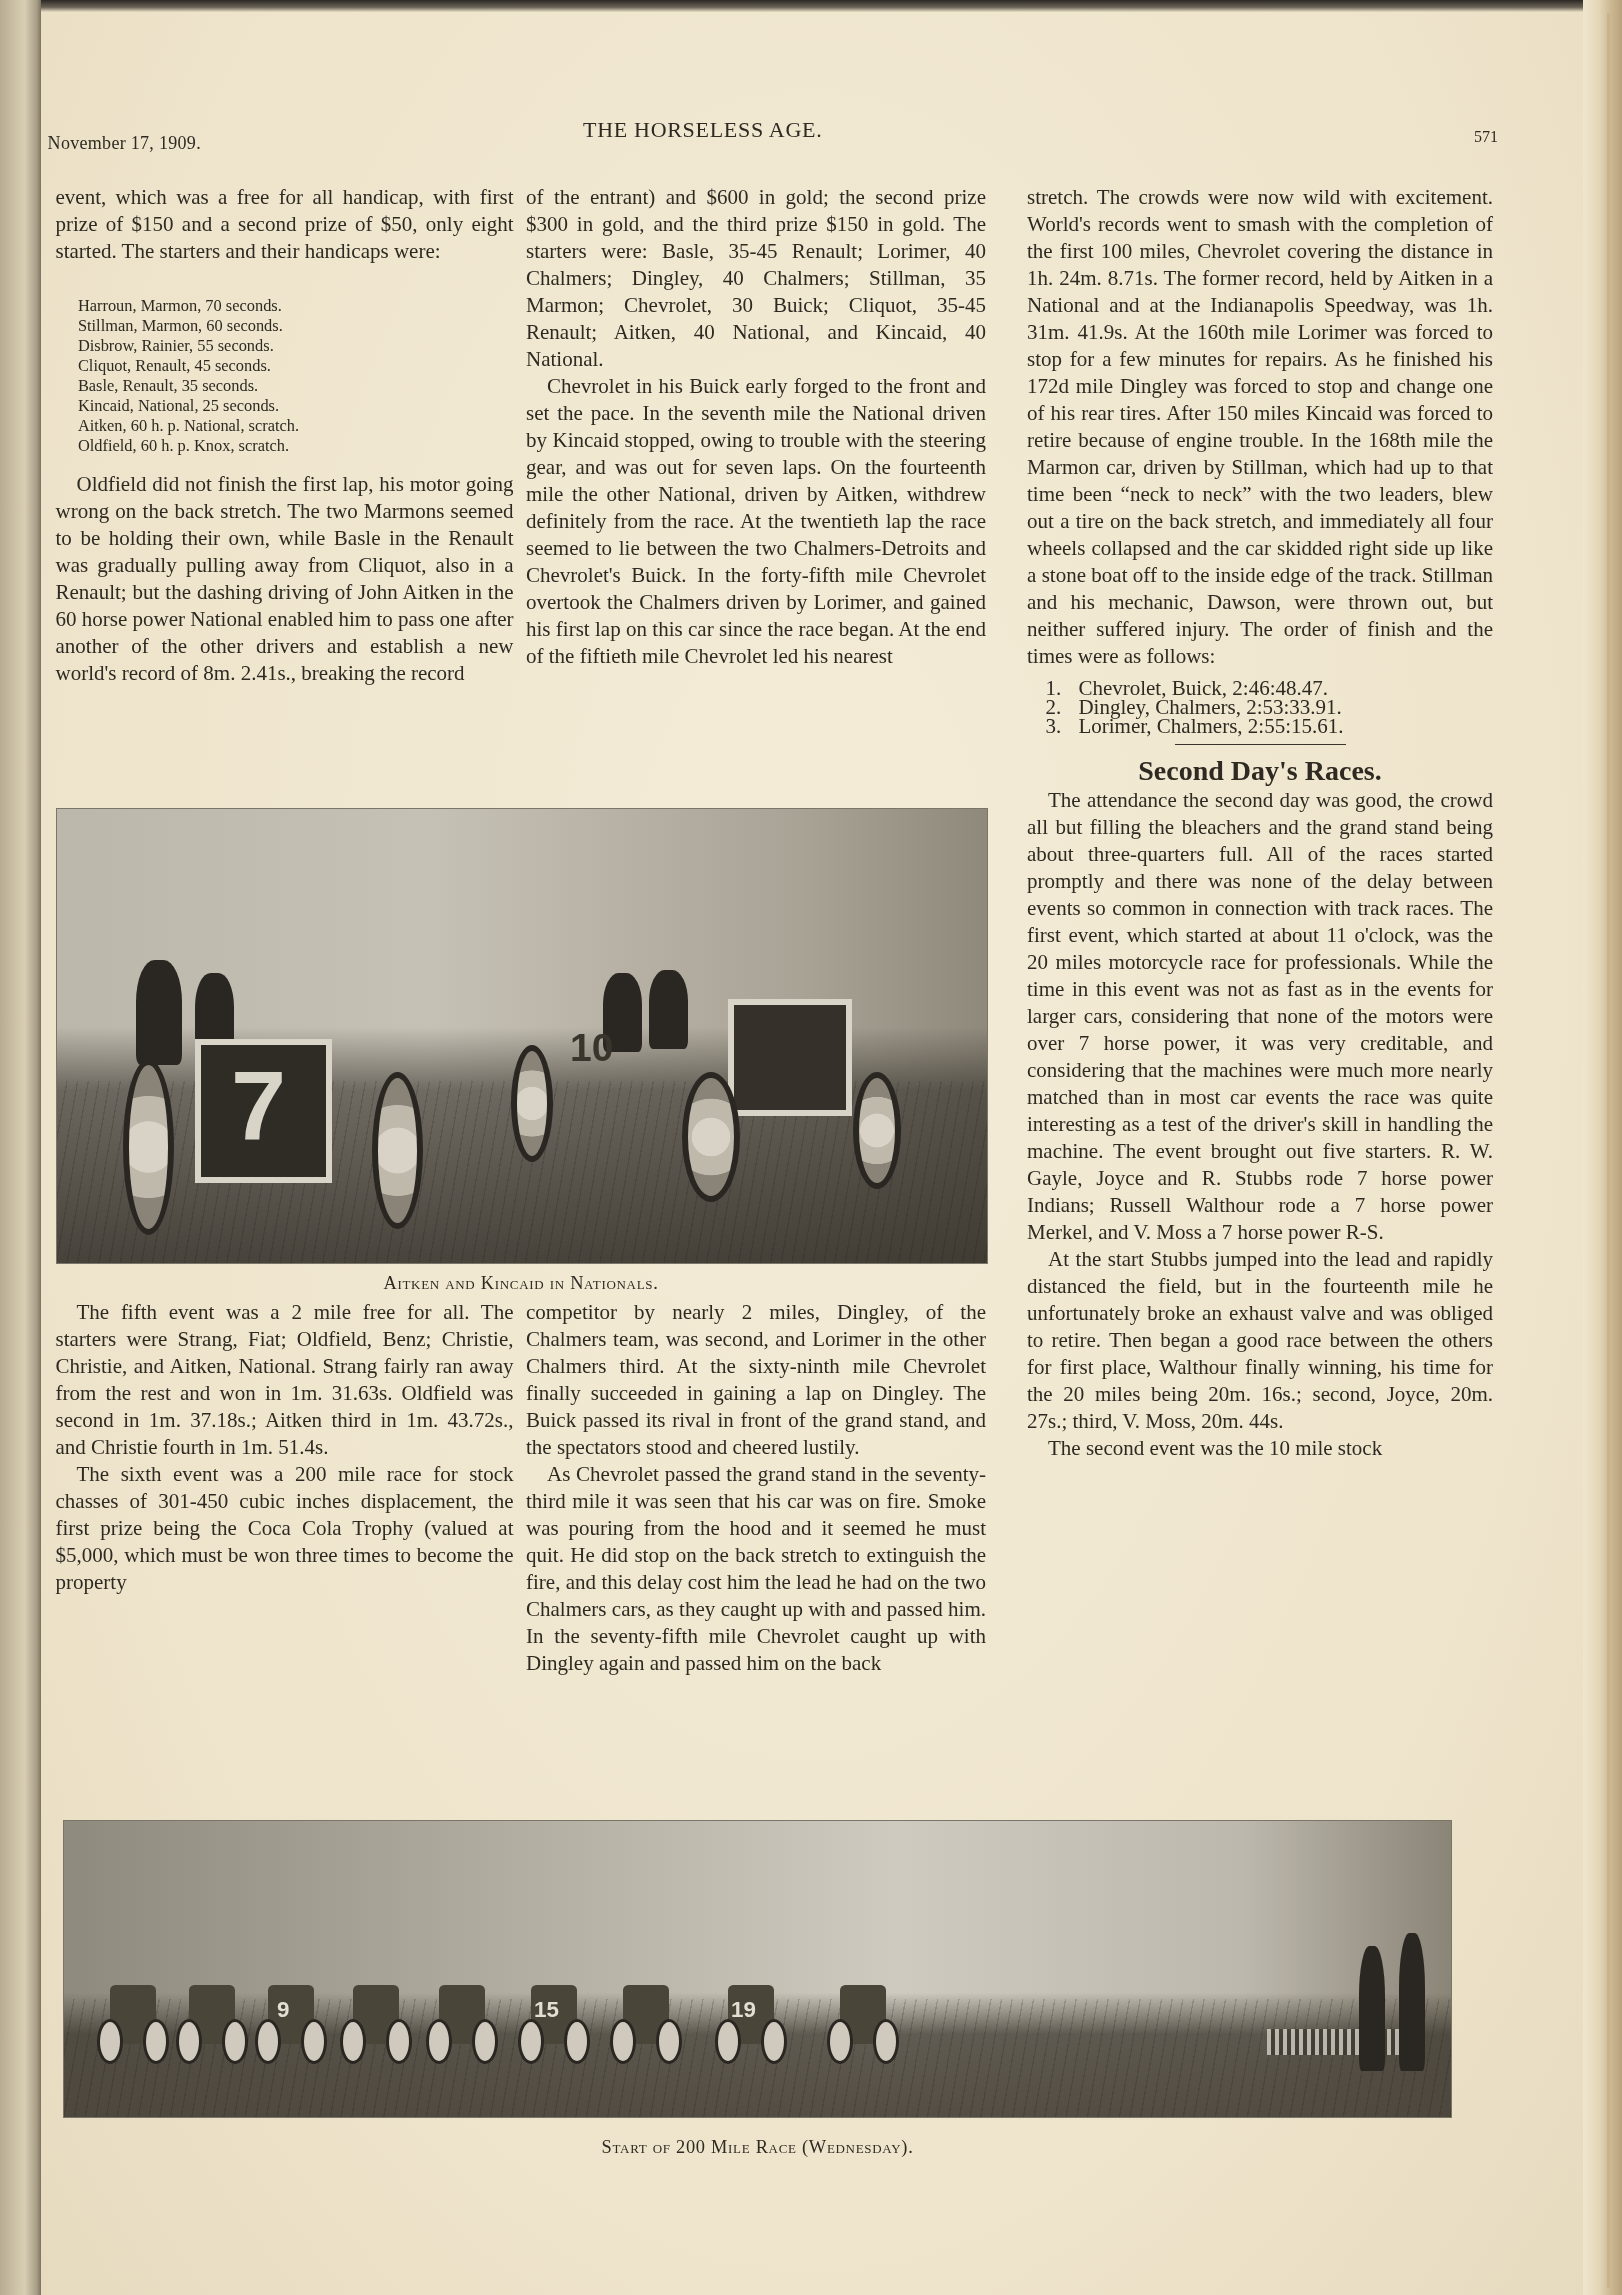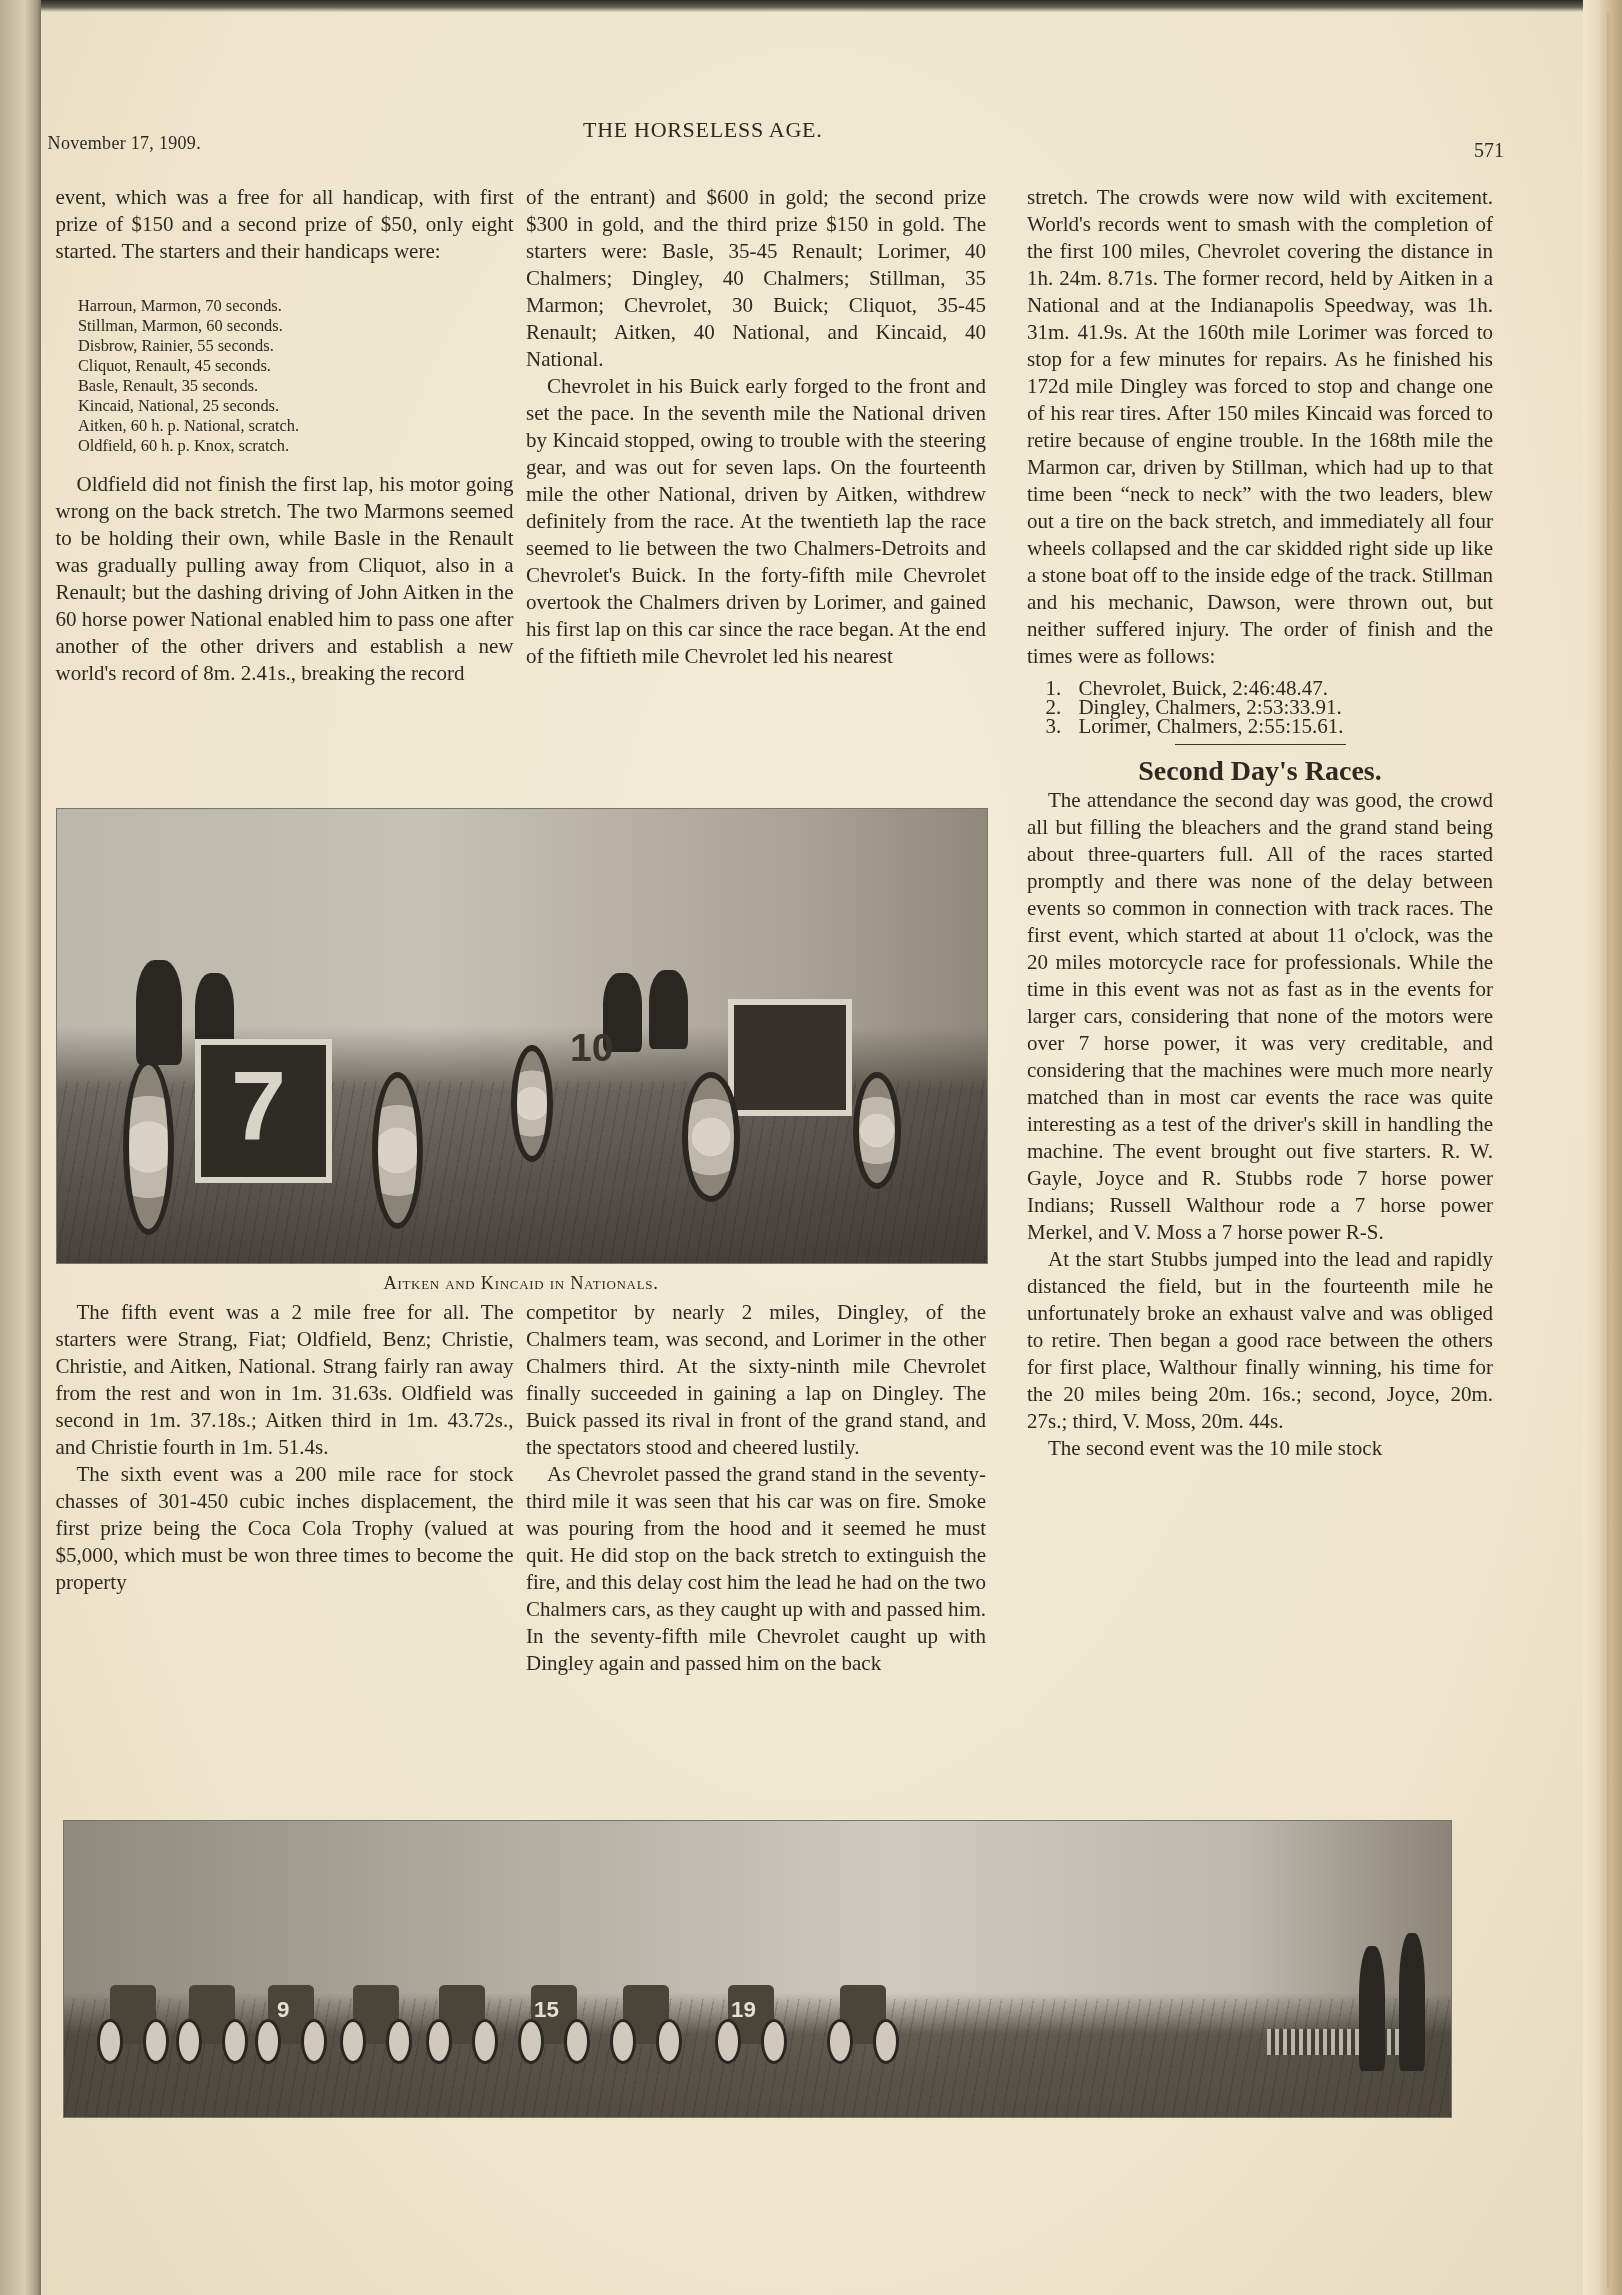--- a/index.html
+++ b/index.html
@@ -15,21 +15,21 @@
     background: linear-gradient(90deg, #b8ad93, #d8ceb4 60%, #a79d86 90%, #7c735f); }
   .right-edge { position: absolute; right: 0; top: 0; width: 39px; height: 2295px;
     background: linear-gradient(90deg, #efe6cf, #e4d7b8 40%, #cdb994 70%, #b7a27c); }
   .right-edge2 { position: absolute; right: 12px; top: 13px; width: 2.6px; height: 2275px; background: #c8b38c; }
   .page { position: absolute; left: 41px; top: 12px; width: 1542px; height: 2284px;
     background: radial-gradient(ellipse at 50% 40%, #f4ecd8 0%, #eee4cb 70%, #e6dbbf 100%); }
 
   .running-head { position: absolute; top: 105px; left: 0; right: 0; height: 39px; }
   .rh-date { position: absolute; left: 6.6px; top: 16px; font-size: 18px; letter-spacing: 0.3px; }
   .rh-title { position: absolute; left: 542px; top: 0px; font-size: 22px; letter-spacing: 0.7px; }
-  .rh-page { position: absolute; left: 1433px; top: 22px; font-size: 20px; }
+  .rh-page { position: absolute; left: 1433px; top: 11px; font-size: 16px; }
 
   .col { position: absolute; font-size: 21px; line-height: 27px; text-align: justify; }
   .col p { margin: 0; }
   .col p.indent { text-indent: 21px; }
   .col1 { left: 14.5px; width: 458px; }
   .col2 { left: 485px; width: 460px; }
   .col3 { left: 986px; width: 466px; }
   .list { font-size: 16.4px; line-height: 20px; margin: 0; padding: 0; list-style: none; text-align: left; }
   .list li { padding-left: 22.4px; }
   .results { font-size: 21px; line-height: 19px; list-style: none; margin: 0; padding: 0; text-align: left; }
@@ -193,17 +193,18 @@
       </div>
     <div class="mini-car" style="left:763px;">
         <div class="body"></div>
         <div class="w1"></div>
         <div class="w2"></div>
       </div>
     <div class="fence"></div>
     <div class="figure" style="right:26px; bottom:46px; width:26px; height:138px;"></div>
     <div class="figure" style="right:66px; bottom:46px; width:26px; height:125px;"></div>
   </div>
+  <div class="caption caption2">Start of 200 Mile Race (Wednesday).</div>
 </div>
 
 <div class="right-edge"></div>
 <div class="right-edge2"></div>
 
 
 </body></html>

